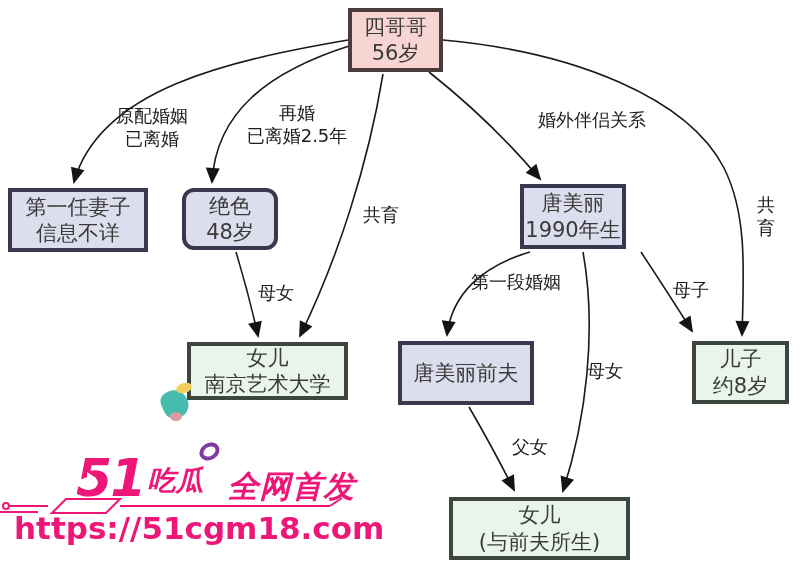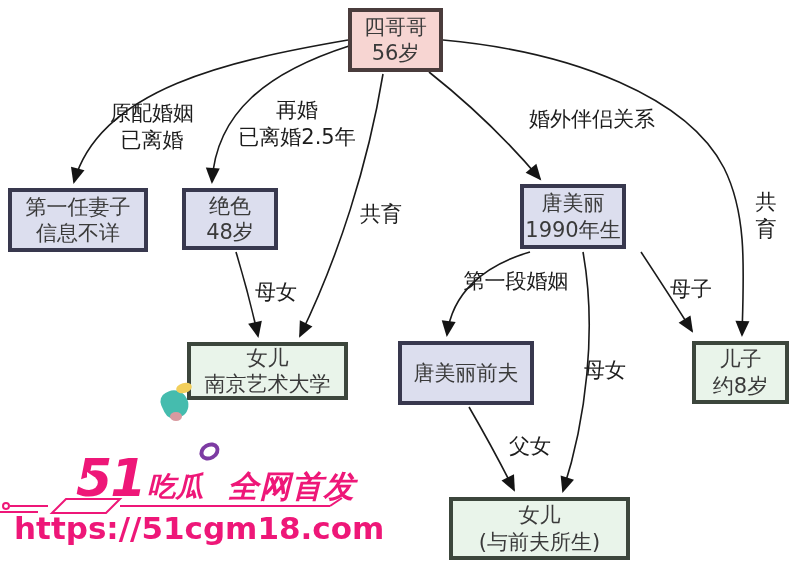--- a/index.html
+++ b/index.html
@@ -14,50 +14,50 @@
     position:absolute;z-index:2;border:4px solid #701a75;
     display:flex;align-items:center;justify-content:center;text-align:center;
     font-size:21px;line-height:1.25;color:#3a3a3a;white-space:pre-line;
     box-sizing:border-box;
   }
   .pink {background:#f7d5d2;border-color:#4a3c3c;}
   .lav  {background:#dcdeee;border-color:#38384e;}
   .green{background:#e9f4ea;border-color:#3c463c;}
   .n-brother      {left:348px;top:8px;  width:95px; height:64px;}
   .n-first-wife   {left:8px;  top:188px;width:140px;height:64px;}
-  .n-juese        {left:182px;top:188px;width:96px; height:62px;}
+  .n-juese        {left:182px;top:188px;width:96px; height:62px;border-radius:12px;}
   .n-tangmeili    {left:520px;top:184px;width:106px;height:65px;}
   .n-daughter-art {left:187px;top:342px;width:161px;height:58px;}
   .n-exhusband    {left:398px;top:341px;width:136px;height:64px;}
   .n-son          {left:692px;top:341px;width:97px; height:63px;}
   .n-daughter-ex  {left:449px;top:497px;width:181px;height:63px;}
   
   .elabel{
     position:absolute;z-index:2;transform:translate(-50%,-50%);
-    font-size:21px;color:#1c1c1c;text-align:center;white-space:pre-line;line-height:1.3;
+    font-size:18px;color:#1c1c1c;text-align:center;white-space:pre-line;line-height:1.3;
   }
   .l-e1 {left:152px;top:127px;}
   .l-e2 {left:297px;top:124px;}
   .l-e3 {left:592px;top:120px;}
   .l-e4 {left:381px;top:215px;}
   .l-e5 {left:766px;top:216px;}
   .l-e6 {left:276px;top:293px;}
   .l-e7 {left:516px;top:282px;}
   .l-e8 {left:691px;top:290px;}
   .l-e9 {left:605px;top:371px;}
   .l-e10{left:530px;top:447px;}
   
   .wm{position:absolute;z-index:3;color:#ee1778;}
   .wm-row{left:76px;top:452px;display:flex;align-items:flex-end;font-style:italic;font-weight:800;}
   .wm-51{font-size:52px;line-height:1;letter-spacing:-2px;position:relative;}
   .wm-play{
     position:absolute;left:11px;top:20px;width:0;height:0;z-index:4;
     border-left:9px solid #ffffff;border-top:6px solid transparent;border-bottom:6px solid transparent;
   }
-  .wm-chigua{font-size:28px;line-height:1;margin-left:3px;padding-bottom:3px;}
+  .wm-chigua{font-size:28px;line-height:1;margin-left:3px;padding-bottom:9px;}
   .wm-slogan{font-size:31px;line-height:1;margin-left:24px;padding-bottom:2px;letter-spacing:1px;}
   .wm-url{left:14px;top:510px;font-size:31px;font-weight:800;letter-spacing:0px;}
   svg.circuit{position:absolute;left:0;top:494px;z-index:3;}
   
   .blob{position:absolute;z-index:2;}
   .blob-teal{left:162px;top:390px;width:26px;height:28px;background:#45bcae;border-radius:40% 60% 55% 45%;transform:rotate(-25deg);}
   .blob-yellow{left:176px;top:383px;width:16px;height:10px;background:#f2cf5b;border-radius:50%;transform:rotate(-15deg);}
   .blob-pinkbit{left:170px;top:412px;width:12px;height:9px;background:#d99aa0;border-radius:50%;}
   .blob-purple{left:199px;top:443px;width:13px;height:9px;background:transparent;border:4px solid #7d3ba3;border-radius:50%;transform:rotate(-30deg);}
 </style>

